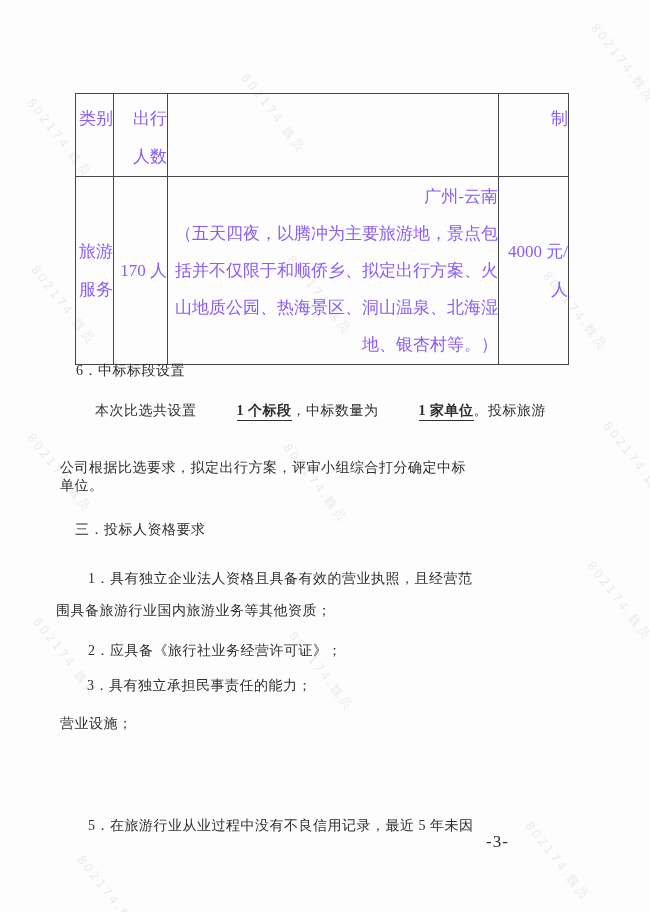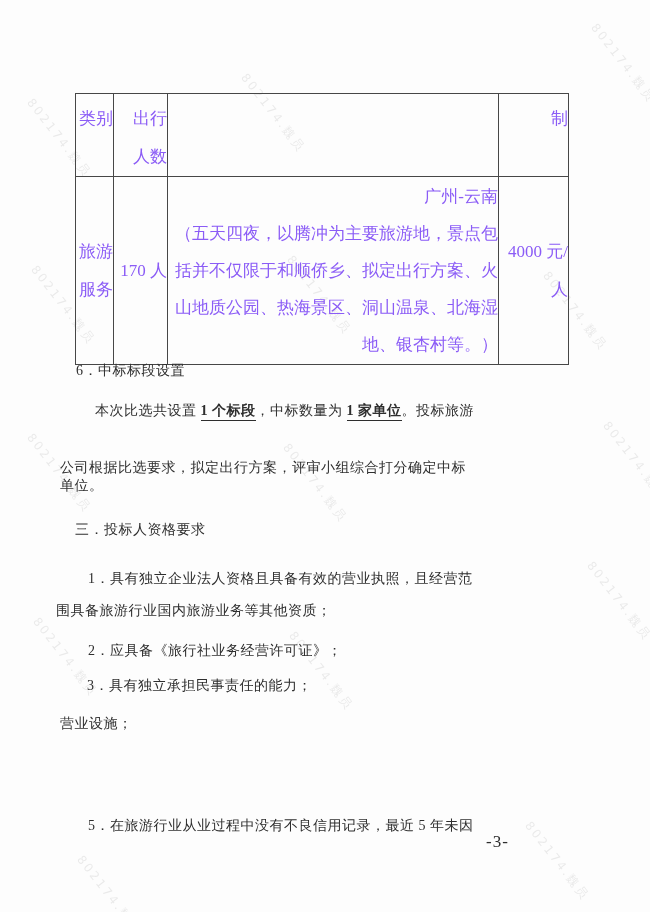--- a/index.html
+++ b/index.html
@@ -26,21 +26,21 @@
   .doc-table .hdr-row th{vertical-align:top;padding-top:6px;line-height:37px;height:75px;}
   .doc-table .body-row td{vertical-align:middle;height:187px;}
   .cell-lines div{line-height:38px;}
   .itin div{line-height:37px;}
   .itin{font-size:17px;}
   
   .line{
     position:absolute;font-size:14px;letter-spacing:0.5px;
     line-height:28px;white-space:nowrap;
   }
-  .bu{font-weight:bold;border-bottom:1.2px solid #2e2e2e;padding-bottom:2px;}
+  .bu{font-weight:bold;border-bottom:1.2px solid #2e2e2e;padding-bottom:2px;margin-left:36px;}
   .page-num{
     position:absolute;left:486px;top:832px;font-size:17px;letter-spacing:1px;
   }
 </style>
 </head>
 <body>
 
 <div class="page">
 
   <div id="wm-layer">

